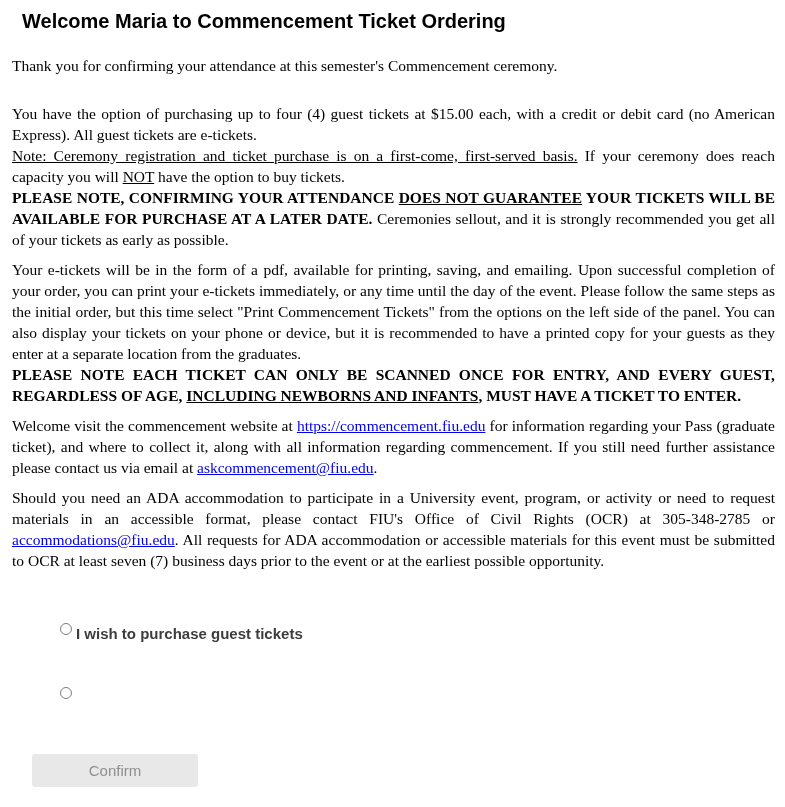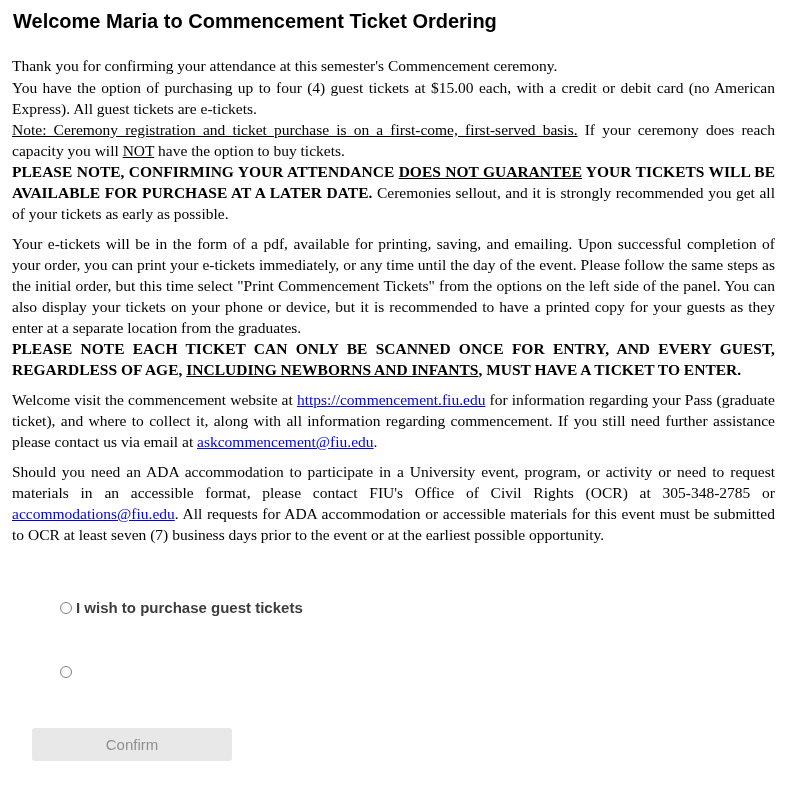--- a/index.html
+++ b/index.html
@@ -10,50 +10,50 @@
   }
   *{box-sizing:border-box;}
   html,body{margin:0;padding:0;}
   body{
     width:785px;height:807px;overflow:hidden;background:#ffffff;
     font-family:"Liberation Serif", serif;color:#000;
   }
   h1{
     font-family:"Liberation Sans", sans-serif;
     font-size:20px;line-height:24px;font-weight:bold;color:#000;
-    margin:9px 10px 0 13px;
+    margin:9px 10px 0 22px;
   }
   .content{
     margin:22px 10px 0 12px;
     font-size:15.5px;line-height:21px;color:#000;
   }
   .content p{margin:0 0 9px 0;text-align:justify;}
-  .content p.intro{margin-bottom:1px;}
+  .content p.intro{margin-bottom:27px;}
   .seg-b{font-weight:bold;}
   .seg-u{text-decoration:underline;font-family:Liberation Serif, serif;}
   a.seg-link{color:var(--link);text-decoration:underline;cursor:pointer;}
   .radio-group{
     margin:52px 0 0 60px;
     font-family:"Liberation Sans", sans-serif;
   }
   .radio-row{
-    display:flex;align-items:center;height:21px;margin-bottom:5px;cursor:default;margin-top:43px;
+    display:flex;align-items:flex-start;height:21px;margin-bottom:5px;cursor:default;margin-top:43px;
   }
   .radio-row input[type=radio]{
     -webkit-appearance:none;appearance:none;
     width:12px;height:12px;flex:0 0 12px;
     border:1.5px solid #7d7d7d;border-radius:50%;
     background:#fff;margin:0 4px 0 0;padding:0;
   }
   .radio-label{
     font-size:15px;font-weight:bold;color:var(--radio-label);line-height:21px;
   }
   .confirm-btn{
     display:block;margin:46px 0 0 32px;
-    width:200px;height:33px;
+    width:166px;height:33px;
     background:var(--button-bg);color:var(--button-text);
     border:none;border-radius:3px;
     font-family:"Liberation Sans", sans-serif;font-size:15px;
     text-align:center;cursor:default;
   }
 </style>
 </head>
 <body>
 
 <div class="page">

